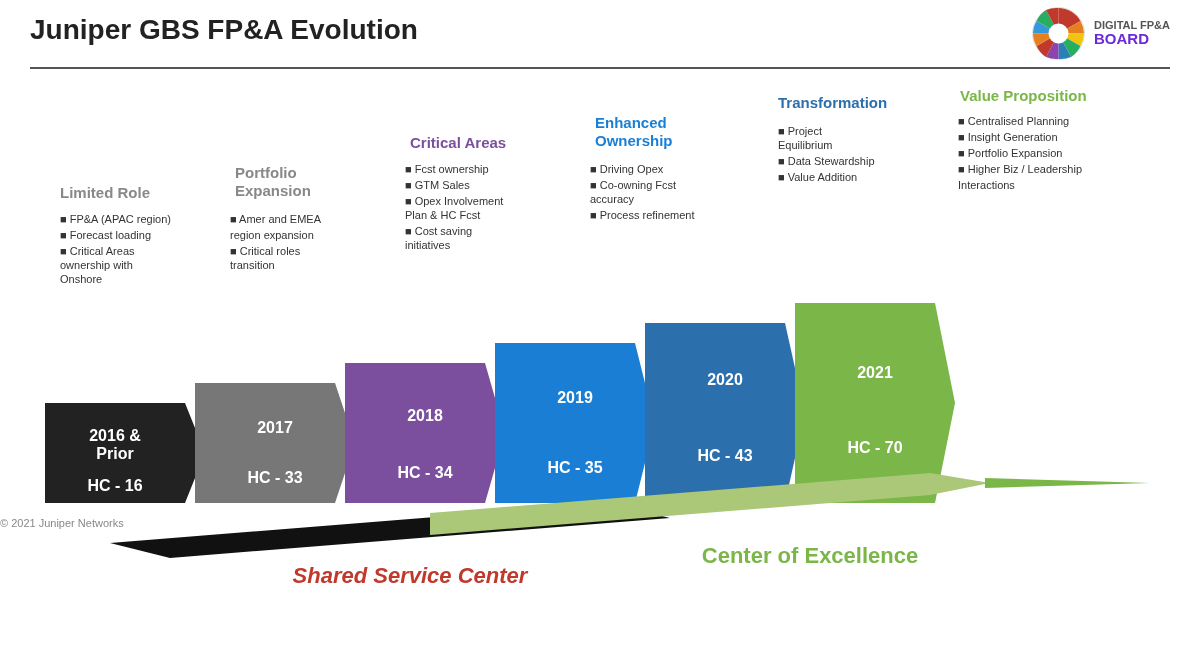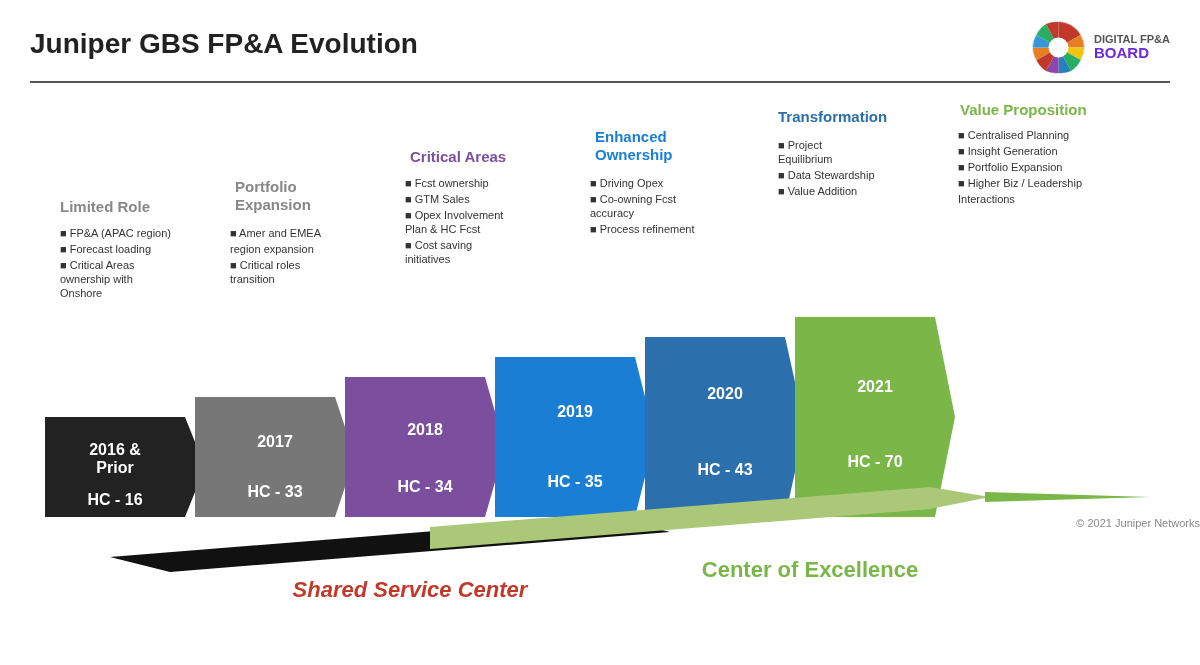--- a/index.html
+++ b/index.html
@@ -10,21 +10,21 @@
       height: 665px;
       overflow: hidden;
       position: relative;
     }
 
     .page {
       width: 1200px;
       height: 537px;
       background: #fff;
       position: relative;
-      padding: 20px 30px;
+      padding: 6px 30px;
     }
 
     
     .header {
       display: flex;
       align-items: flex-start;
       justify-content: space-between;
       margin-bottom: 6px;
     }
 
@@ -46,21 +46,21 @@
       position: relative;
       height: 530px;
     }
 
     
     .footer {
       position: absolute;
       bottom: 8px;
       left: 0;
       width: 100%;
-      text-align: right;
+      text-align: left;
       font-size: 11px;
       color: #888;
     }
 
     
     .logo-container {
       display: flex;
       align-items: center;
       gap: 8px;
       justify-content: space-between;

